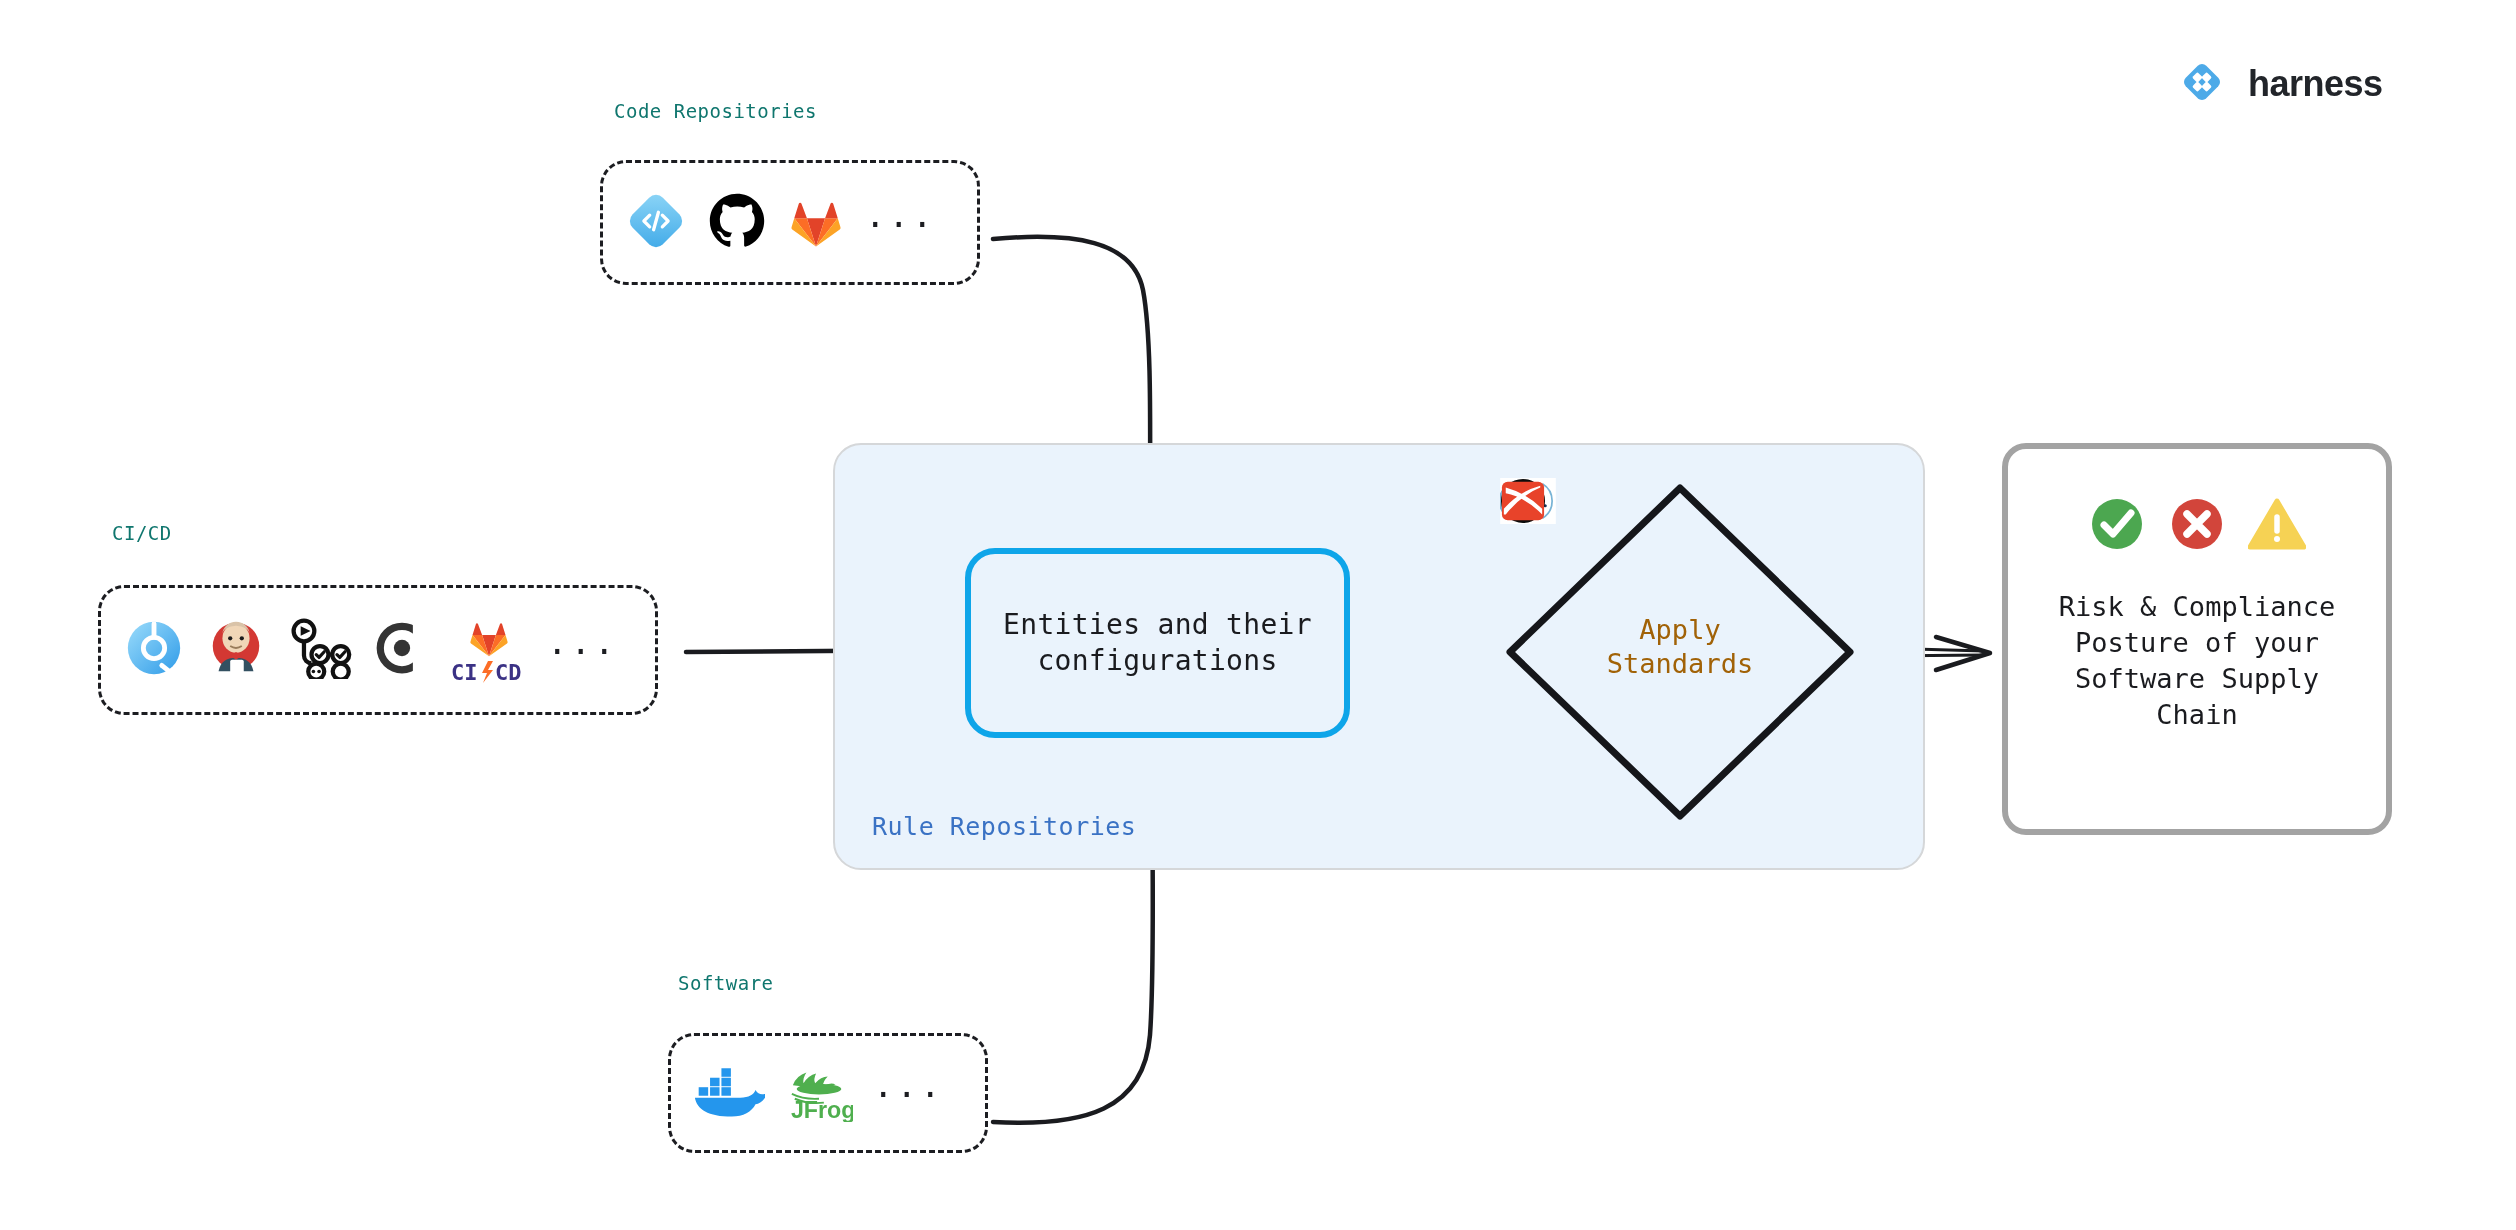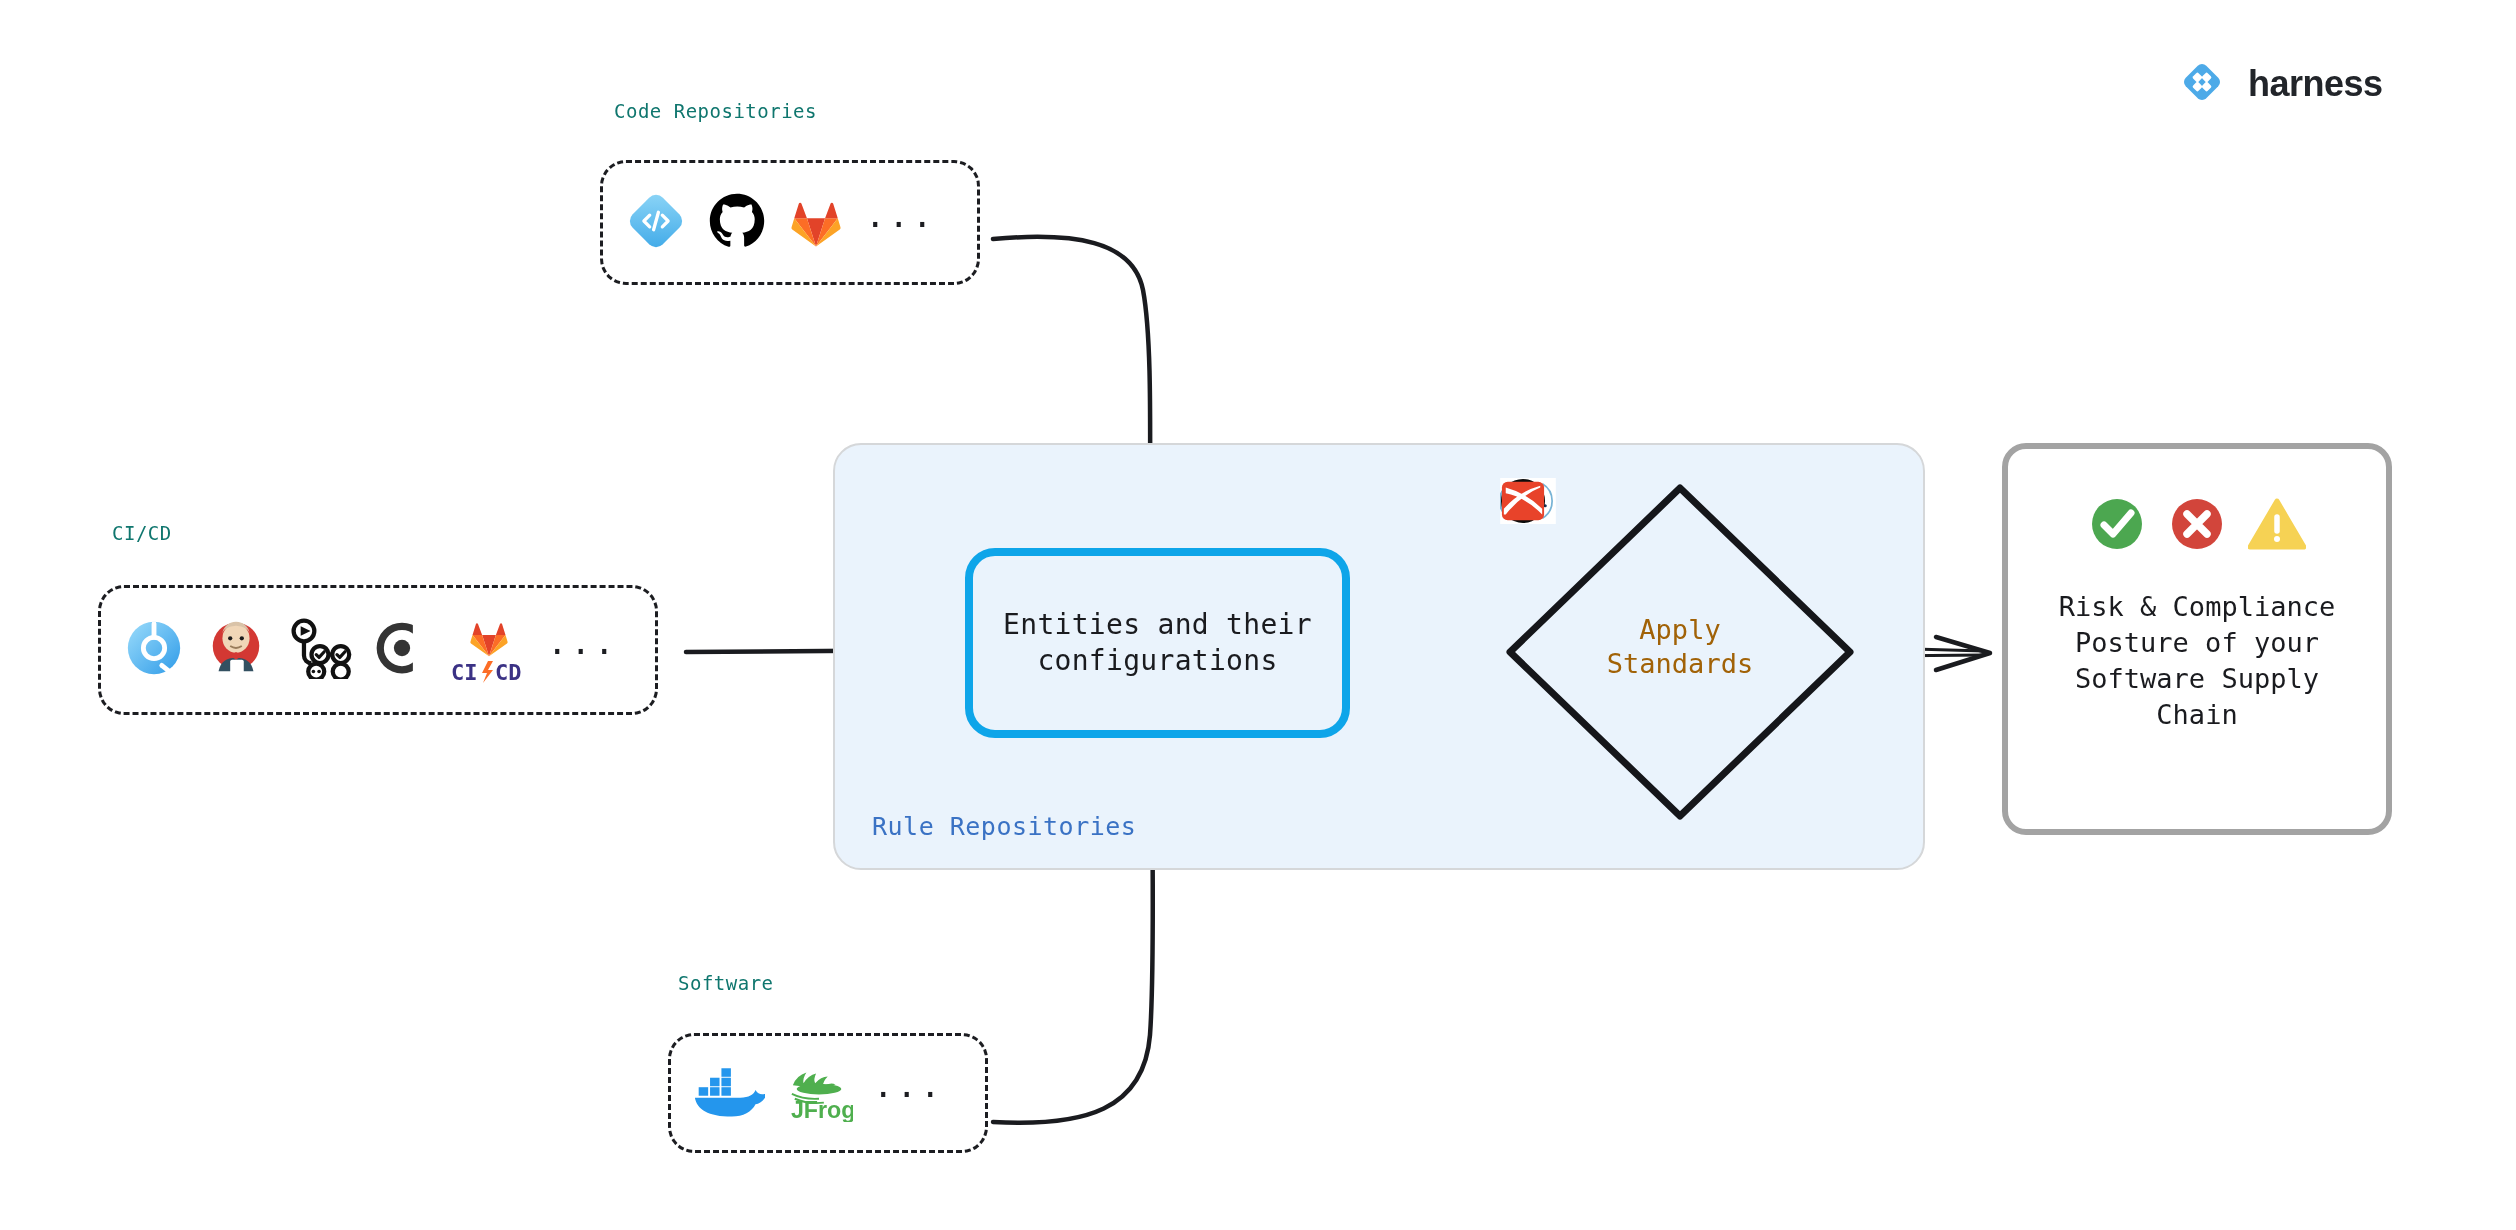--- a/index.html
+++ b/index.html
@@ -87,21 +87,21 @@
     white-space: nowrap;
   }
 
   
   #entities-box {
     position: absolute;
     left: 965px;
     top: 548px;
     width: 385px;
     height: 190px;
-    border: 8px solid #0ea5e9;
+    border: 6px solid #0ea5e9;
     border-radius: 30px;
     background: transparent;
     display: flex;
     align-items: center;
     justify-content: center;
     box-sizing: border-box;
   }
   #entities-box .txt {
     font-size: 28px;
     line-height: 1.28;

